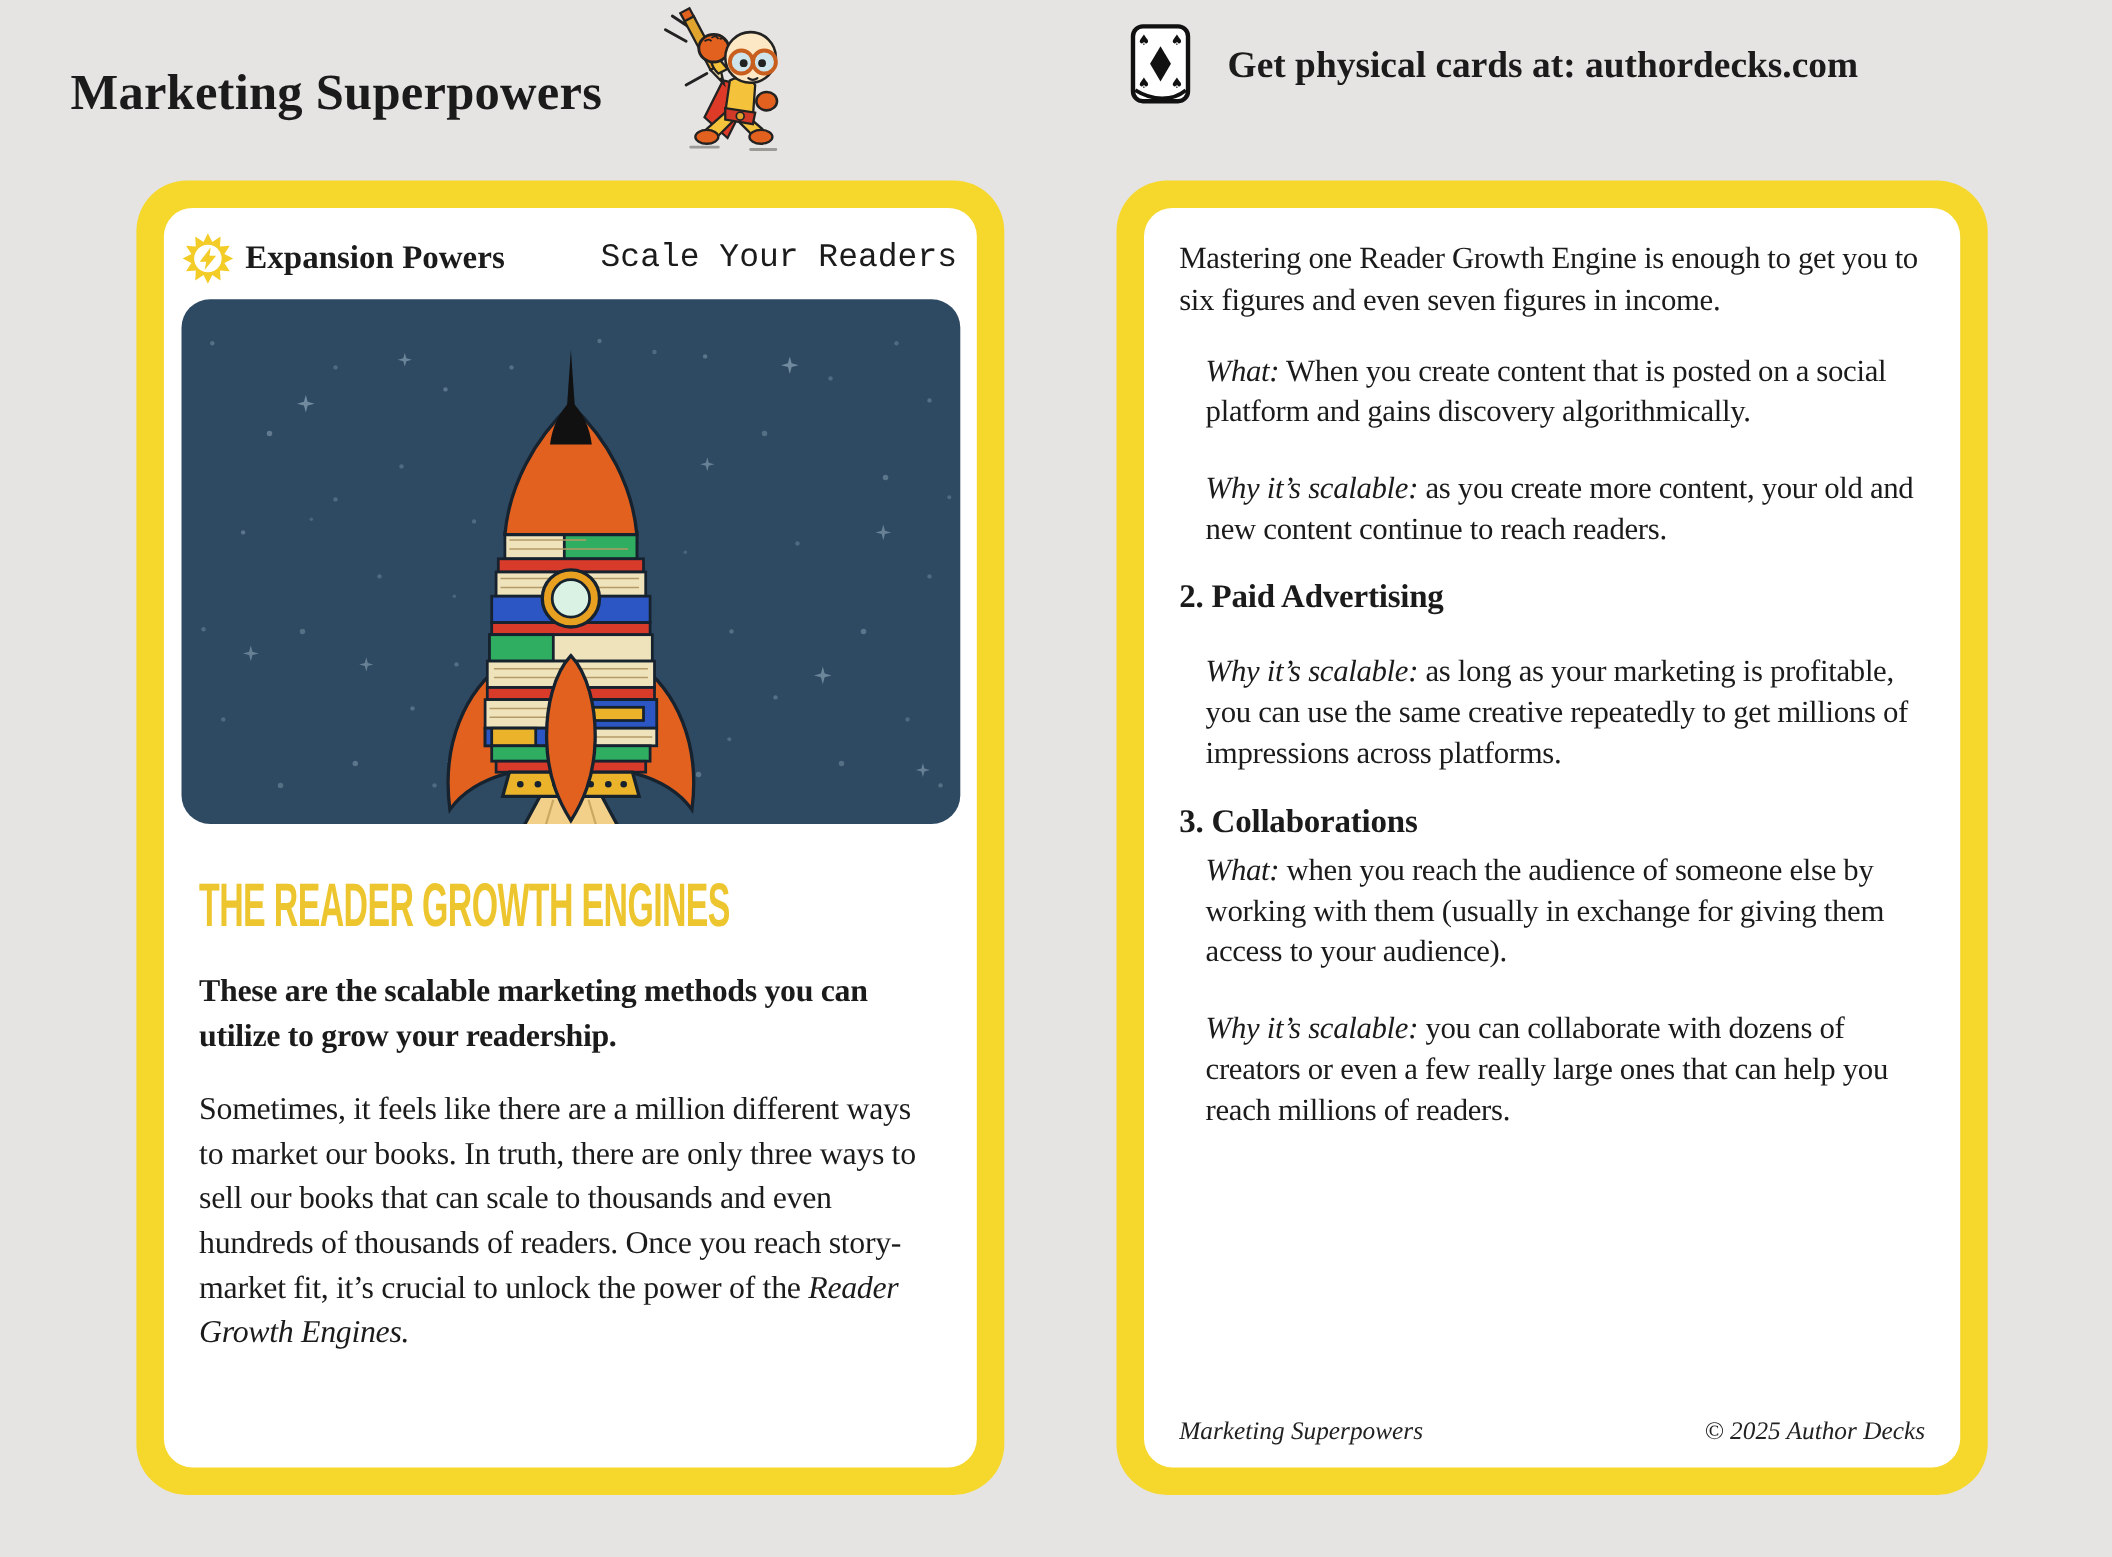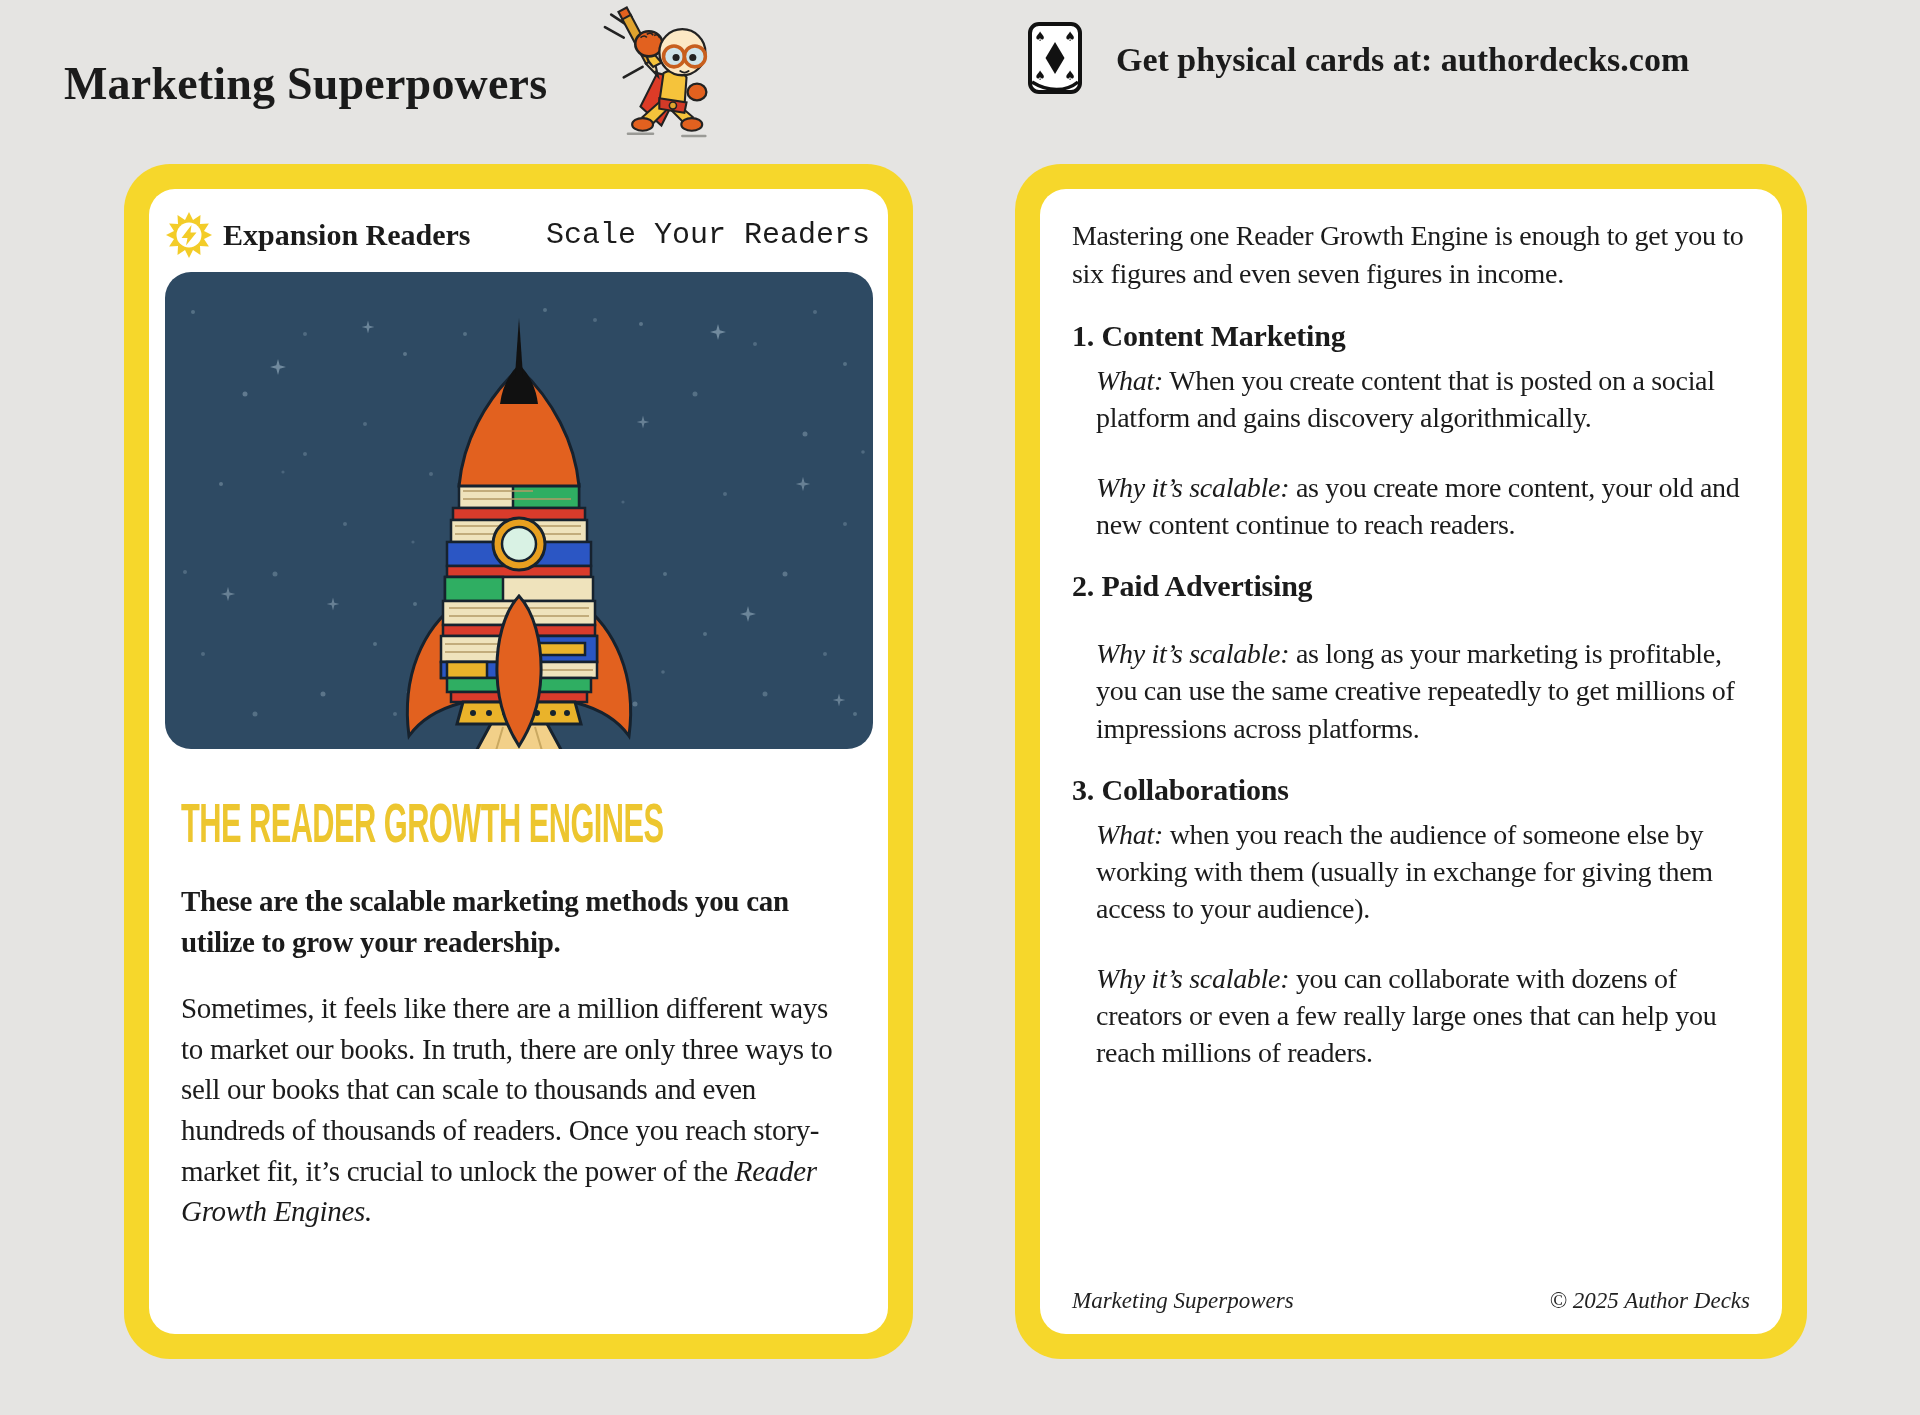--- a/index.html
+++ b/index.html
@@ -140,21 +140,21 @@
 
 <section class="card" id="card-front">
   <div class="card-inner">
 
     <div class="front-head">
       <svg class="sun-icon" viewBox="0 0 48 48" aria-hidden="true">
         <polygon id="sun-rays" fill="#f3cc28" points="24.0,1.0 28.0,9.0 35.5,4.1 35.0,13.0 43.9,12.5 39.0,20.0 47.0,24.0 39.0,28.0 43.9,35.5 35.0,35.0 35.5,43.9 28.0,39.0 24.0,47.0 20.0,39.0 12.5,43.9 13.0,35.0 4.1,35.5 9.0,28.0 1.0,24.0 9.0,20.0 4.1,12.5 13.0,13.0 12.5,4.1 20.0,9.0"></polygon>
         <circle cx="24" cy="24" r="12.5" fill="#ffffff"></circle>
         <polygon fill="#f3cc28" points="26.5,14 16.5,27 22.5,27 21,34.5 31.5,21.5 25.5,21.5"></polygon>
       </svg>
-      <span class="front-category">Expansion Readers</span>
+      <span class="front-category">Expansion Powers</span>
       <span class="front-subtitle">Scale Your Readers</span>
     </div>
 
     <div class="art">
       <svg viewBox="0 0 712 477" preserveAspectRatio="xMidYMid slice" aria-hidden="true">
         <g id="starfield" fill="#9fb6c6">
             <circle cx="30" cy="40" r="2" opacity="0.35"></circle>
             <circle cx="82" cy="122" r="2.5" opacity="0.45"></circle>
             <circle cx="142" cy="62" r="2" opacity="0.3"></circle>
             <circle cx="58" cy="212" r="2" opacity="0.4"></circle>
@@ -272,21 +272,20 @@
   </div>
 </section>
 
 <section class="card" id="card-back">
   <div class="card-inner">
 
 
     <p class="back-intro">Mastering one Reader Growth Engine is enough to get you to six figures and even seven figures in income.</p>
 
     <section class="engine">
-      <h3 class="engine-title"><span>1.</span> <span>Content Marketing</span></h3>
       <p class="engine-para what"><i>What:</i> <span>When you create content that is posted on a social platform and gains discovery algorithmically.</span></p>
       <p class="engine-para why"><i>Why it’s scalable:</i> <span>as you create more content, your old and new content continue to reach readers.</span></p>
     </section>
 
     <section class="engine">
       <h3 class="engine-title"><span>2.</span> <span>Paid Advertising</span></h3>
       <p class="engine-para why"><i>Why it’s scalable:</i> <span>as long as your marketing is profitable, you can use the same creative repeatedly to get millions of impressions across platforms.</span></p>
     </section>
 
     <section class="engine">

